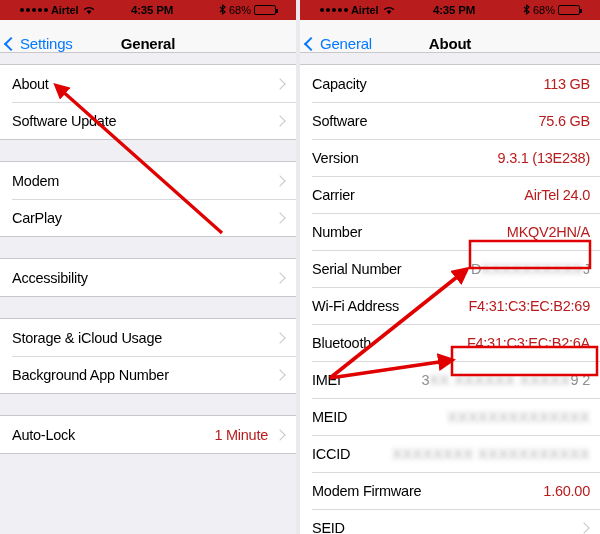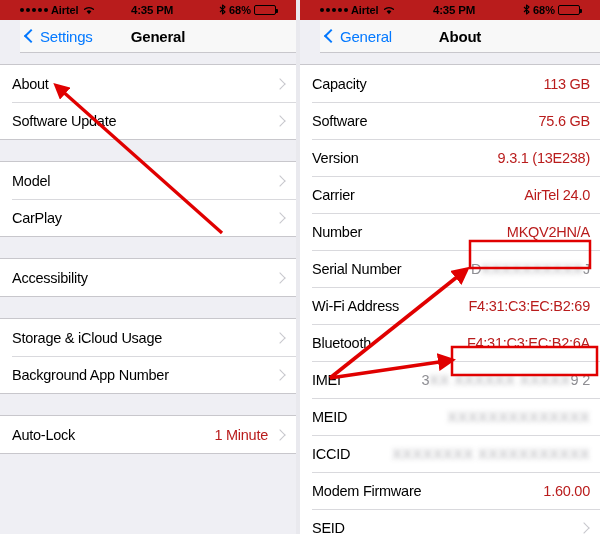--- a/index.html
+++ b/index.html
@@ -78,21 +78,21 @@
     letter-spacing: -0.2px;
     pointer-events: none;
     margin-left: 8px;
   }
   .sb-right {
     margin-left: auto;
     display: flex;
     align-items: center;
     gap: 3px;
     font-size: 11px;
-    font-weight: 700;
+    font-weight: 400;
     z-index: 2;
   }
   .battery {
     width: 22px;
     height: 10px;
     border: 1px solid #000;
     border-radius: 2px;
     position: relative;
     box-sizing: border-box;
     padding: 1px;
@@ -112,24 +112,23 @@
     background: #000;
     border-radius: 1px;
   }
 
   
   .navbar {
     height: 33px;
     background: #f8f8f8;
     border-bottom: 1px solid #c8c7cc;
     display: flex;
-    align-items: center;
+    align-items: flex-end;
     position: relative;
     box-sizing: border-box;
-    margin-left: 20px;
   }
   .back {
     display: flex;
     align-items: center;
     gap: 3px;
     color: #0479ff;
     font-size: 15px;
     padding-left: 6px;
     cursor: pointer;
     z-index: 2;
@@ -293,21 +292,21 @@
         </div>
         <div class="row">
           <span class="label">Software Update</span>
           <span class="chev"></span>
         </div>
       </div>
 
       <div class="gap"></div>
       <div class="group">
         <div class="row">
-          <span class="label">Model</span>
+          <span class="label">Modem</span>
           <span class="chev"></span>
         </div>
         <div class="row">
           <span class="label">CarPlay</span>
           <span class="chev"></span>
         </div>
       </div>
 
       <div class="gap"></div>
       <div class="group">

